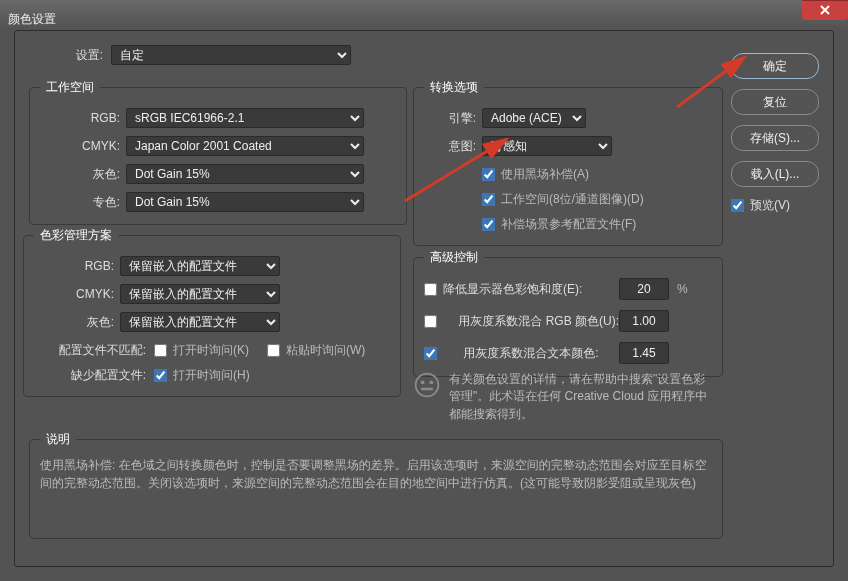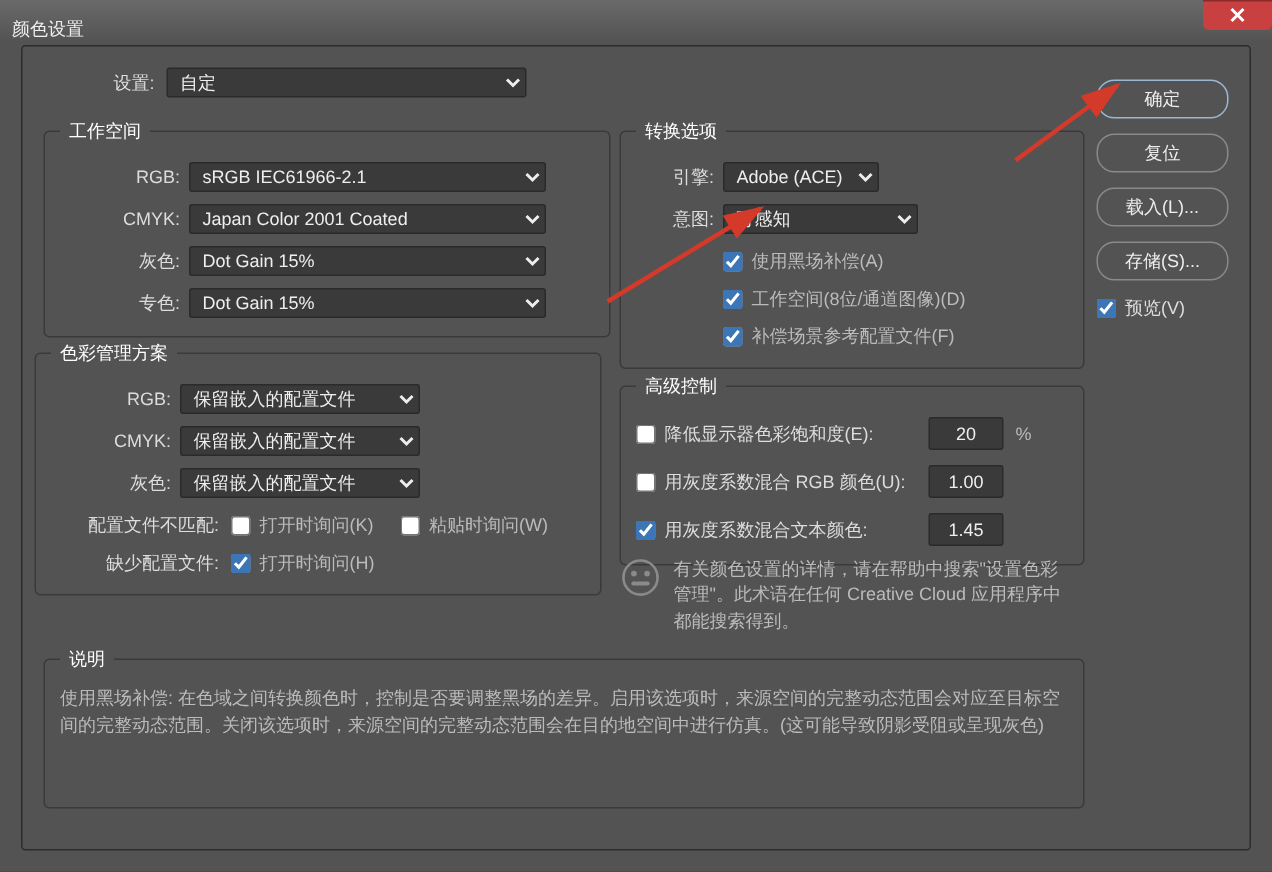--- a/index.html
+++ b/index.html
@@ -125,26 +125,26 @@
     <fieldset class="grp" style="position:absolute;left:398px;top:218px;width:288px">
       <legend>高级控制</legend>
       <div class="row" style="margin-top:4px">
         <input type="checkbox" style="">
         <span class="lbl" style="text-align:left;width:176px">降低显示器色彩饱和度(E):</span>
         <input class="num" value="20" style="">
         <span style="margin-left:8px">%</span>
       </div>
       <div class="row" style="margin-top:10px">
         <input type="checkbox" style="">
-        <span class="lbl" style="text-align:left;width:176px">用灰度系数混合 RGB 颜色(U):</span>
+        <span class="lbl" style="text-align:right;width:176px">用灰度系数混合 RGB 颜色(U):</span>
         <input class="num" value="1.00" style="">
       </div>
       <div class="row" style="margin-top:10px">
         <input type="checkbox" checked="" style="">
-        <span class="lbl" style="text-align:left;width:176px">用灰度系数混合文本颜色:</span>
+        <span class="lbl" style="text-align:center;width:176px">用灰度系数混合文本颜色:</span>
         <input class="num" value="1.45" style="">
       </div>
     </fieldset>
 
     <div class="row" style="position:absolute;left:398px;top:340px;width:300px;align-items:flex-start">
       <svg class="info-icon" viewBox="0 0 32 32">
         <circle cx="16" cy="16" r="13" fill="none" stroke="#8a8a8a" stroke-width="2"></circle>
         <circle cx="11" cy="13" r="2.2" fill="#8a8a8a"></circle>
         <circle cx="21" cy="13" r="2.2" fill="#8a8a8a"></circle>
         <rect x="9" y="19" width="14" height="3" rx="1.5" fill="#8a8a8a"></rect>
@@ -158,24 +158,24 @@
     </fieldset>
 
     <div style="position:absolute;right:14px;top:22px">
       <div class="sidebtn" style="border-color:#9ab7d4">
           <span>确定</span>
         </div>
       <div class="sidebtn">
           <span>复位</span>
         </div>
       <div class="sidebtn">
-          <span>载入(L)...</span>
+          <span>存储(S)...</span>
         </div>
       <div class="sidebtn">
-          <span>存储(S)...</span>
+          <span>载入(L)...</span>
         </div>
       <label class="row" style="margin-top:6px">
         <input type="checkbox" checked="" style="">
         <span>预览(V)</span>
       </label>
     </div>
 
     <svg class="arrow" style="left:380px;top:52px;width:130px;height:120px">
       <defs>
           <marker id="ah1" markerWidth="10" markerHeight="10" refX="8" refY="3" orient="auto">

